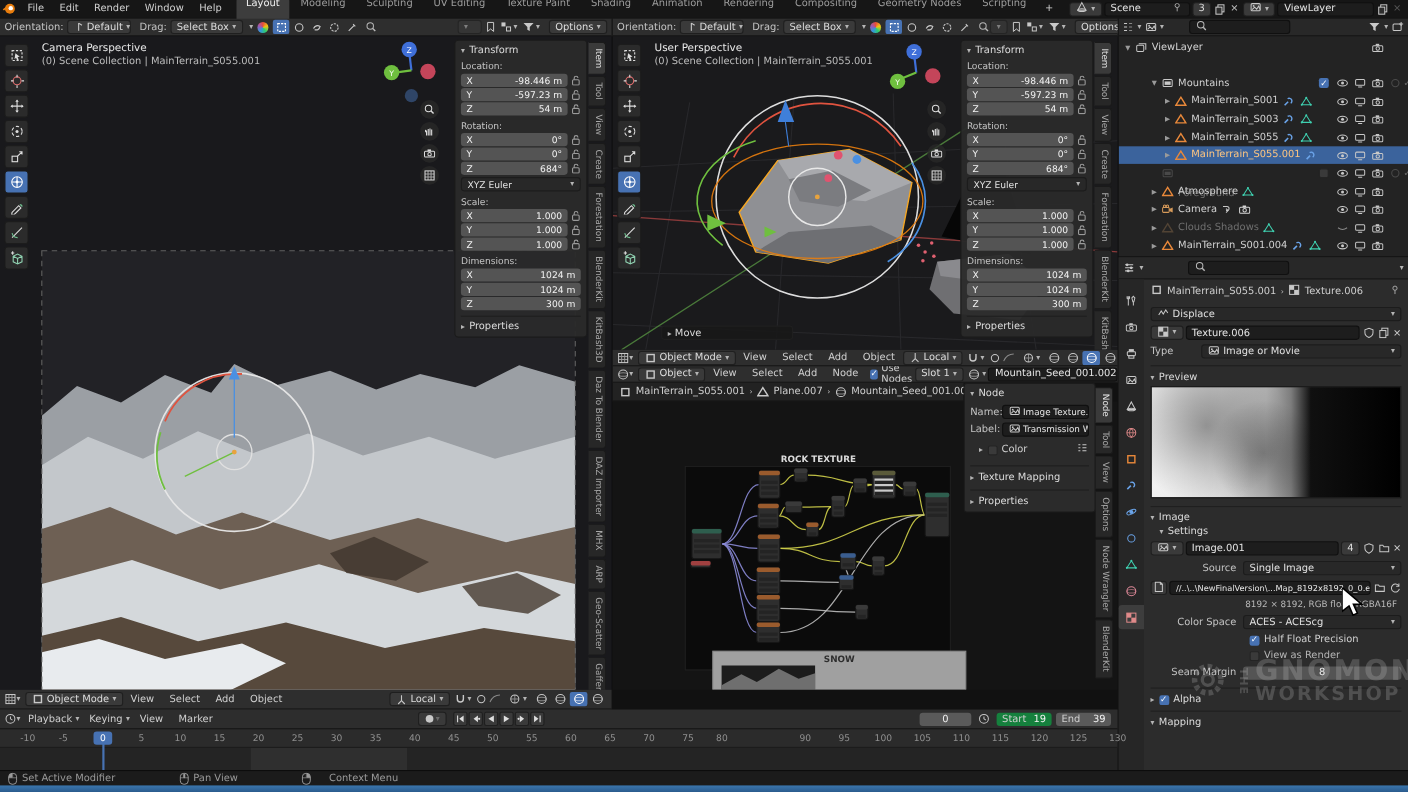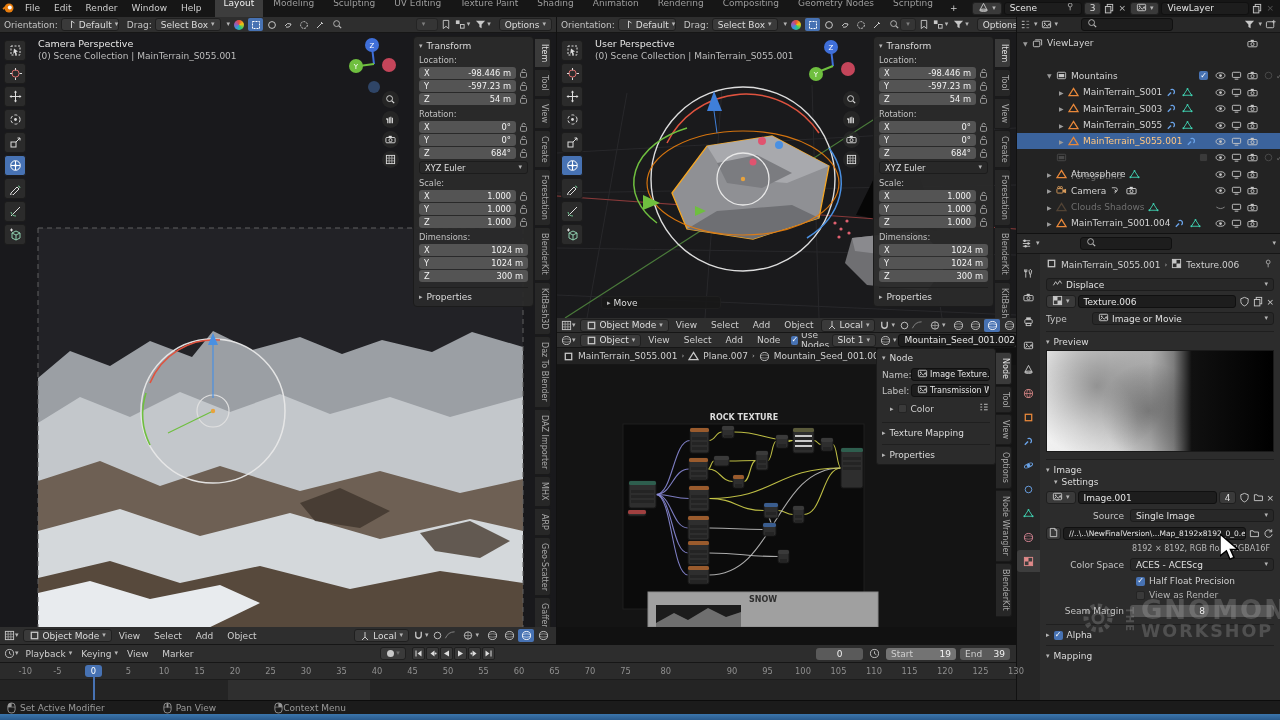--- a/index.html
+++ b/index.html
@@ -2050,21 +2050,21 @@
       </span>
     </span>
     <span style="flex: 1 1 0%;"></span>
     <span class="field" style="width: 47px; justify-content: center; background: rgb(90, 90, 90);">0</span>
     <span class="ibtn" style="width: 15px; margin-left: 4px;">
       <svg width="11" height="11" viewBox="0 0 12 12">
         <circle cx="6" cy="6" r="4.4" fill="none" stroke="#c8c8c8"></circle>
         <path d="M6,3.6 V6 L8,7.3" fill="none" stroke="#c8c8c8"></path>
       </svg>
     </span>
-    <span class="field" style="width: 70px; justify-content: space-between; background: #737373; margin-left: 4px;">
+    <span class="field" style="width: 50px; justify-content: space-between; background: #15803d; margin-left: 4px;">
       <span style="color:#cfcfcf">Start</span>
       <span>19</span>
     </span>
     <span class="field" style="width: 50px; justify-content: space-between; background: rgb(90, 90, 90); margin: 0px 6px 0px 4px;">
       <span style="color:#cfcfcf">End</span>
       <span>39</span>
     </span>
   </div>
 <div class="abs" id="tlRuler" style="left:0;top:663px;width:1016px;height:17px;background:#2b2b2b;border-bottom:1px solid #1c1c1c">
     <span style="position: absolute; left: 12px; top: 3px; width: 20px; text-align: right; color: rgb(143, 143, 143); font-size: 8.3px;">-10</span>
@@ -2077,21 +2077,21 @@
     <span style="position: absolute; left: 296px; top: 3px; width: 20px; text-align: center; color: rgb(143, 143, 143); font-size: 8.3px;">30</span>
     <span style="position: absolute; left: 331.5px; top: 3px; width: 20px; text-align: center; color: rgb(143, 143, 143); font-size: 8.3px;">35</span>
     <span style="position: absolute; left: 367px; top: 3px; width: 20px; text-align: center; color: rgb(143, 143, 143); font-size: 8.3px;">40</span>
     <span style="position: absolute; left: 402.5px; top: 3px; width: 20px; text-align: center; color: rgb(143, 143, 143); font-size: 8.3px;">45</span>
     <span style="position: absolute; left: 438px; top: 3px; width: 20px; text-align: center; color: rgb(143, 143, 143); font-size: 8.3px;">50</span>
     <span style="position: absolute; left: 473.5px; top: 3px; width: 20px; text-align: center; color: rgb(143, 143, 143); font-size: 8.3px;">55</span>
     <span style="position: absolute; left: 509px; top: 3px; width: 20px; text-align: center; color: rgb(143, 143, 143); font-size: 8.3px;">60</span>
     <span style="position: absolute; left: 544.5px; top: 3px; width: 20px; text-align: center; color: rgb(143, 143, 143); font-size: 8.3px;">65</span>
     <span style="position: absolute; left: 580px; top: 3px; width: 20px; text-align: center; color: rgb(143, 143, 143); font-size: 8.3px;">70</span>
     <span style="position: absolute; left: 615.5px; top: 3px; width: 20px; text-align: center; color: rgb(143, 143, 143); font-size: 8.3px;">75</span>
-    <span style="position: absolute; left: 651px; top: 3px; width: 20px; text-align: right; color: rgb(143, 143, 143); font-size: 8.3px;">80</span>
+    <span style="position: absolute; left: 651px; top: 3px; width: 20px; text-align: left; color: rgb(143, 143, 143); font-size: 8.3px;">80</span>
     <span style="position: absolute; left: 686.5px; top: 18px; width: 20px; text-align: center; color: rgb(143, 143, 143); font-size: 8.3px;">85</span>
     <span style="position: absolute; left: 722px; top: 3px; width: 20px; text-align: center; color: rgb(143, 143, 143); font-size: 8.3px;">90</span>
     <span style="position: absolute; left: 757.5px; top: 3px; width: 20px; text-align: center; color: rgb(143, 143, 143); font-size: 8.3px;">95</span>
     <span style="position: absolute; left: 793px; top: 3px; width: 20px; text-align: center; color: rgb(143, 143, 143); font-size: 8.3px;">100</span>
     <span style="position: absolute; left: 828.5px; top: 3px; width: 20px; text-align: center; color: rgb(143, 143, 143); font-size: 8.3px;">105</span>
     <span style="position: absolute; left: 864px; top: 3px; width: 20px; text-align: center; color: rgb(143, 143, 143); font-size: 8.3px;">110</span>
     <span style="position: absolute; left: 899.5px; top: 3px; width: 20px; text-align: center; color: rgb(143, 143, 143); font-size: 8.3px;">115</span>
     <span style="position: absolute; left: 935px; top: 3px; width: 20px; text-align: center; color: rgb(143, 143, 143); font-size: 8.3px;">120</span>
     <span style="position: absolute; left: 970.5px; top: 3px; width: 20px; text-align: center; color: rgb(143, 143, 143); font-size: 8.3px;">125</span>
     <span style="position: absolute; left: 1006px; top: 3px; width: 20px; text-align: center; color: rgb(143, 143, 143); font-size: 8.3px;">130</span>
@@ -2118,21 +2118,21 @@
       <span class="row" style="margin-left: 58px; gap: 4px;">
         <span class="ibtn">
           <svg width="9" height="12" viewBox="0 0 10 13">
             <rect x="1" y="1" width="8" height="11" rx="3.5" fill="none" stroke="#9a9a9a"></rect>
             <path d="M5,1 V5.5 M1,5.5 h8" stroke="#9a9a9a" opacity=".7"></path>
             <rect x="4" y="1.5" width="2" height="4.5" rx="1" fill="#9a9a9a"></rect>
           </svg>
         </span>
         <span style="color: rgb(154, 154, 154);">Pan View</span>
       </span>
-      <span class="row" style="margin-left: 58px; gap: 0;">
+      <span class="row" style="margin-left: 58px; gap: 16px;">
         <span class="ibtn">
           <svg width="9" height="12" viewBox="0 0 10 13">
             <rect x="1" y="1" width="8" height="11" rx="3.5" fill="none" stroke="#9a9a9a"></rect>
             <path d="M5,1 V5.5 M1,5.5 h8" stroke="#9a9a9a" opacity=".7"></path>
             <path d="M5.5,1 A4,4 0 0 1 9,5 V5.5 H5.5 Z" fill="#9a9a9a"></path>
           </svg>
         </span>
         <span style="color: rgb(154, 154, 154);">Context Menu</span>
       </span>
     </span>

